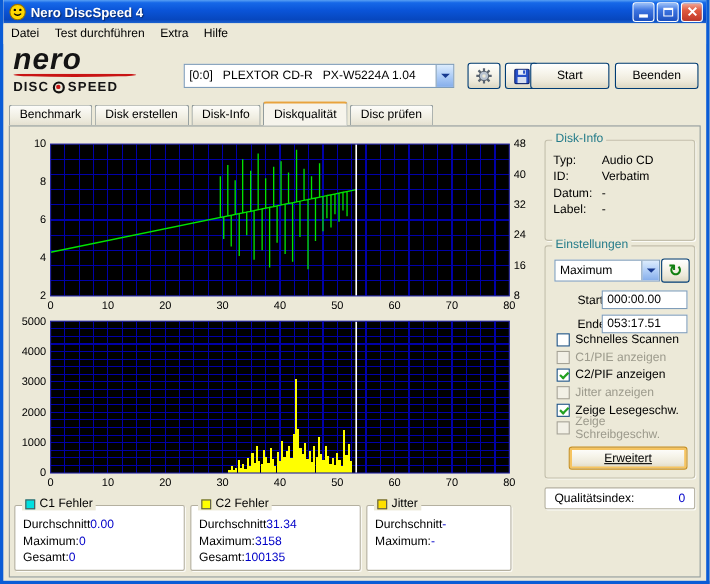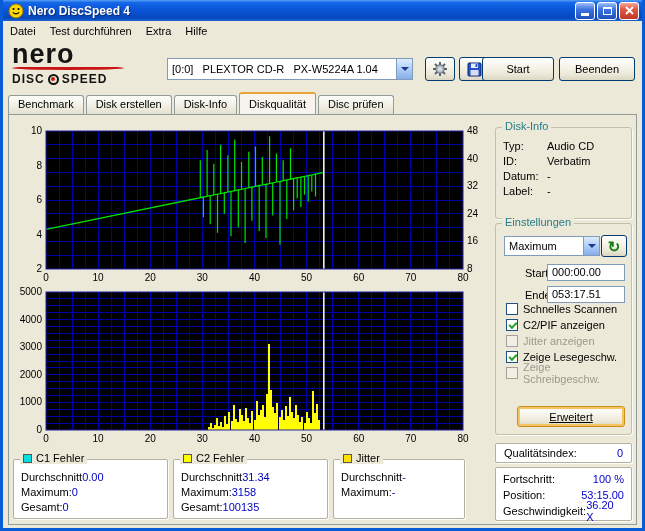--- a/index.html
+++ b/index.html
@@ -21,21 +21,21 @@
   .glyph-min { width:8px; height:3px; background:#fff; margin-top:8px; }
   .glyph-max { width:9px; height:8px; border:1px solid #fff; border-top:2px solid #fff; }
 
   
   .menubar { position:absolute; top:22px; left:0; right:0; height:18px;
     display:flex; align-items:center; background:#ECE9D8; font-size:11px; }
   .menu-item { padding:2px 7px; }
 
   
   .logo { position:absolute; left:9px; top:42px; width:130px; }
-  .logo-nero { font-size:27px; font-weight:bold; letter-spacing:1px; color:#141414; line-height:24px; }
+  .logo-nero { font-size:27px; font-weight:bold; letter-spacing:1px; color:#141414; line-height:24px;font-style:italic; }
   .swoosh { width:112px; height:4px; border-bottom:3px solid #C81414; border-radius:50%; }
   .logo-row { display:flex; align-items:center; gap:3px; margin-top:2px;
     font-size:12px; font-weight:bold; letter-spacing:1px; color:#141414; }
   .eye { width:11px; height:11px; border:2px solid #111; border-radius:50%;
     display:flex; align-items:center; justify-content:center; }
   .eye i { width:4px; height:4px; background:#C81414; border-radius:50%; }
 
   
   .xp-btn { position:absolute; border:1px solid #003C74; border-radius:3px; font-size:11px;
     font-family:"Liberation Sans",sans-serif; color:#000; display:flex; align-items:center; justify-content:center;
@@ -466,20 +466,24 @@
       </button>
       <span class="set-label" style="top:43px">Start:</span>
       <span class="field" style="top:40px">000:00.00</span>
       <span class="set-label" style="top:65px">Ende:</span>
       <span class="field" style="top:62px">053:17.51</span>
       <div class="cb-wrap" id="checkboxes">
           <div class="cb-row">
             <span class="cb-box"></span>
             <span>Schnelles Scannen</span>
           </div>
+          <div class="cb-row disabled">
+            <span class="cb-box"></span>
+            <span>C1/PIE anzeigen</span>
+          </div>
           <div class="cb-row checked">
             <span class="cb-box"></span>
             <span>C2/PIF anzeigen</span>
           </div>
           <div class="cb-row disabled">
             <span class="cb-box"></span>
             <span>Jitter anzeigen</span>
           </div>
           <div class="cb-row checked">
             <span class="cb-box"></span>
@@ -491,29 +495,15 @@
           </div>
         </div>
       <button class="xp-btn gold" style="right:6px;top:182px;width:108px;height:21px">Erweitert</button>
     </div>
 
     <div class="panel" style="top:328px;right:4px;width:137px;height:20px;display:flex;align-items:center;justify-content:space-between;padding:0 8px;font-size:11px">
       <span>Qualitätsindex:</span>
       <span class="val">0</span>
     </div>
 
-    <div class="panel" style="top:352px;right:4px;width:137px;height:54px;padding-top:3px">
-      <div class="pg-row">
-          <span>Fortschritt:</span>
-          <span class="val">100 %</span>
-        </div>
-      <div class="pg-row">
-          <span>Position:</span>
-          <span class="val">53:15.00</span>
-        </div>
-      <div class="pg-row">
-          <span>Geschwindigkeit:</span>
-          <span class="val">36.20 X</span>
-        </div>
-    </div>
 
   </div>
 </div>
 
 </body></html>

